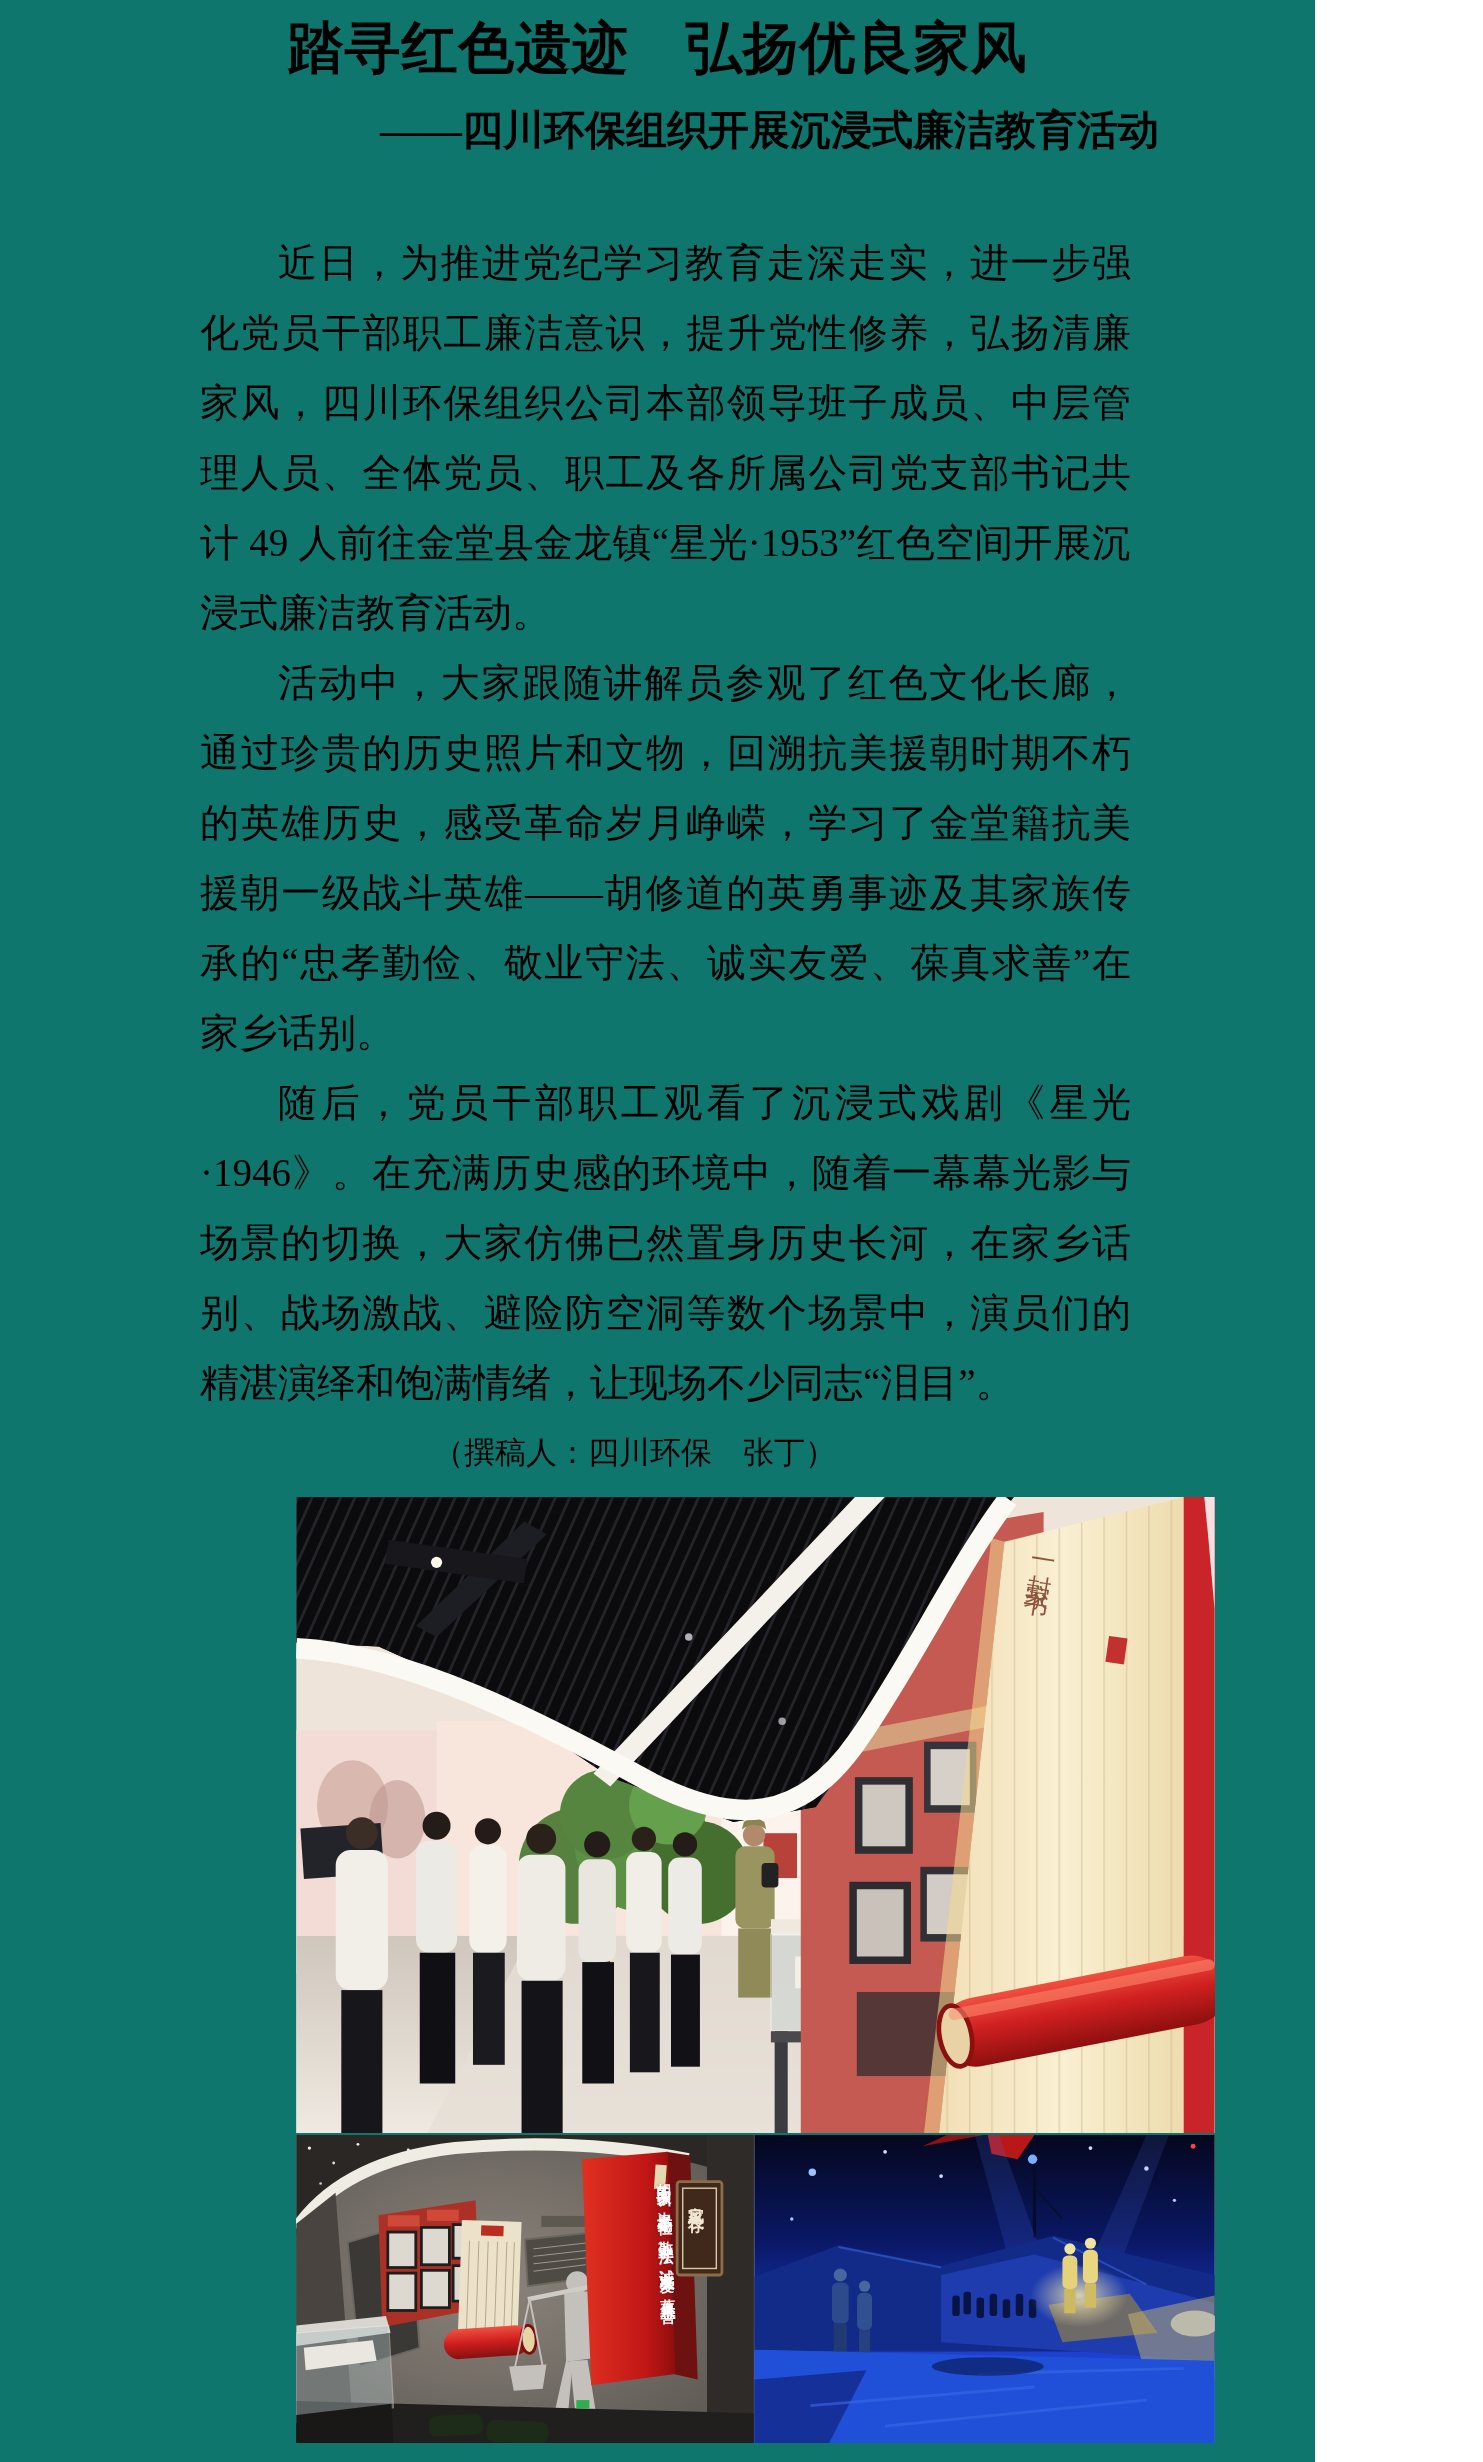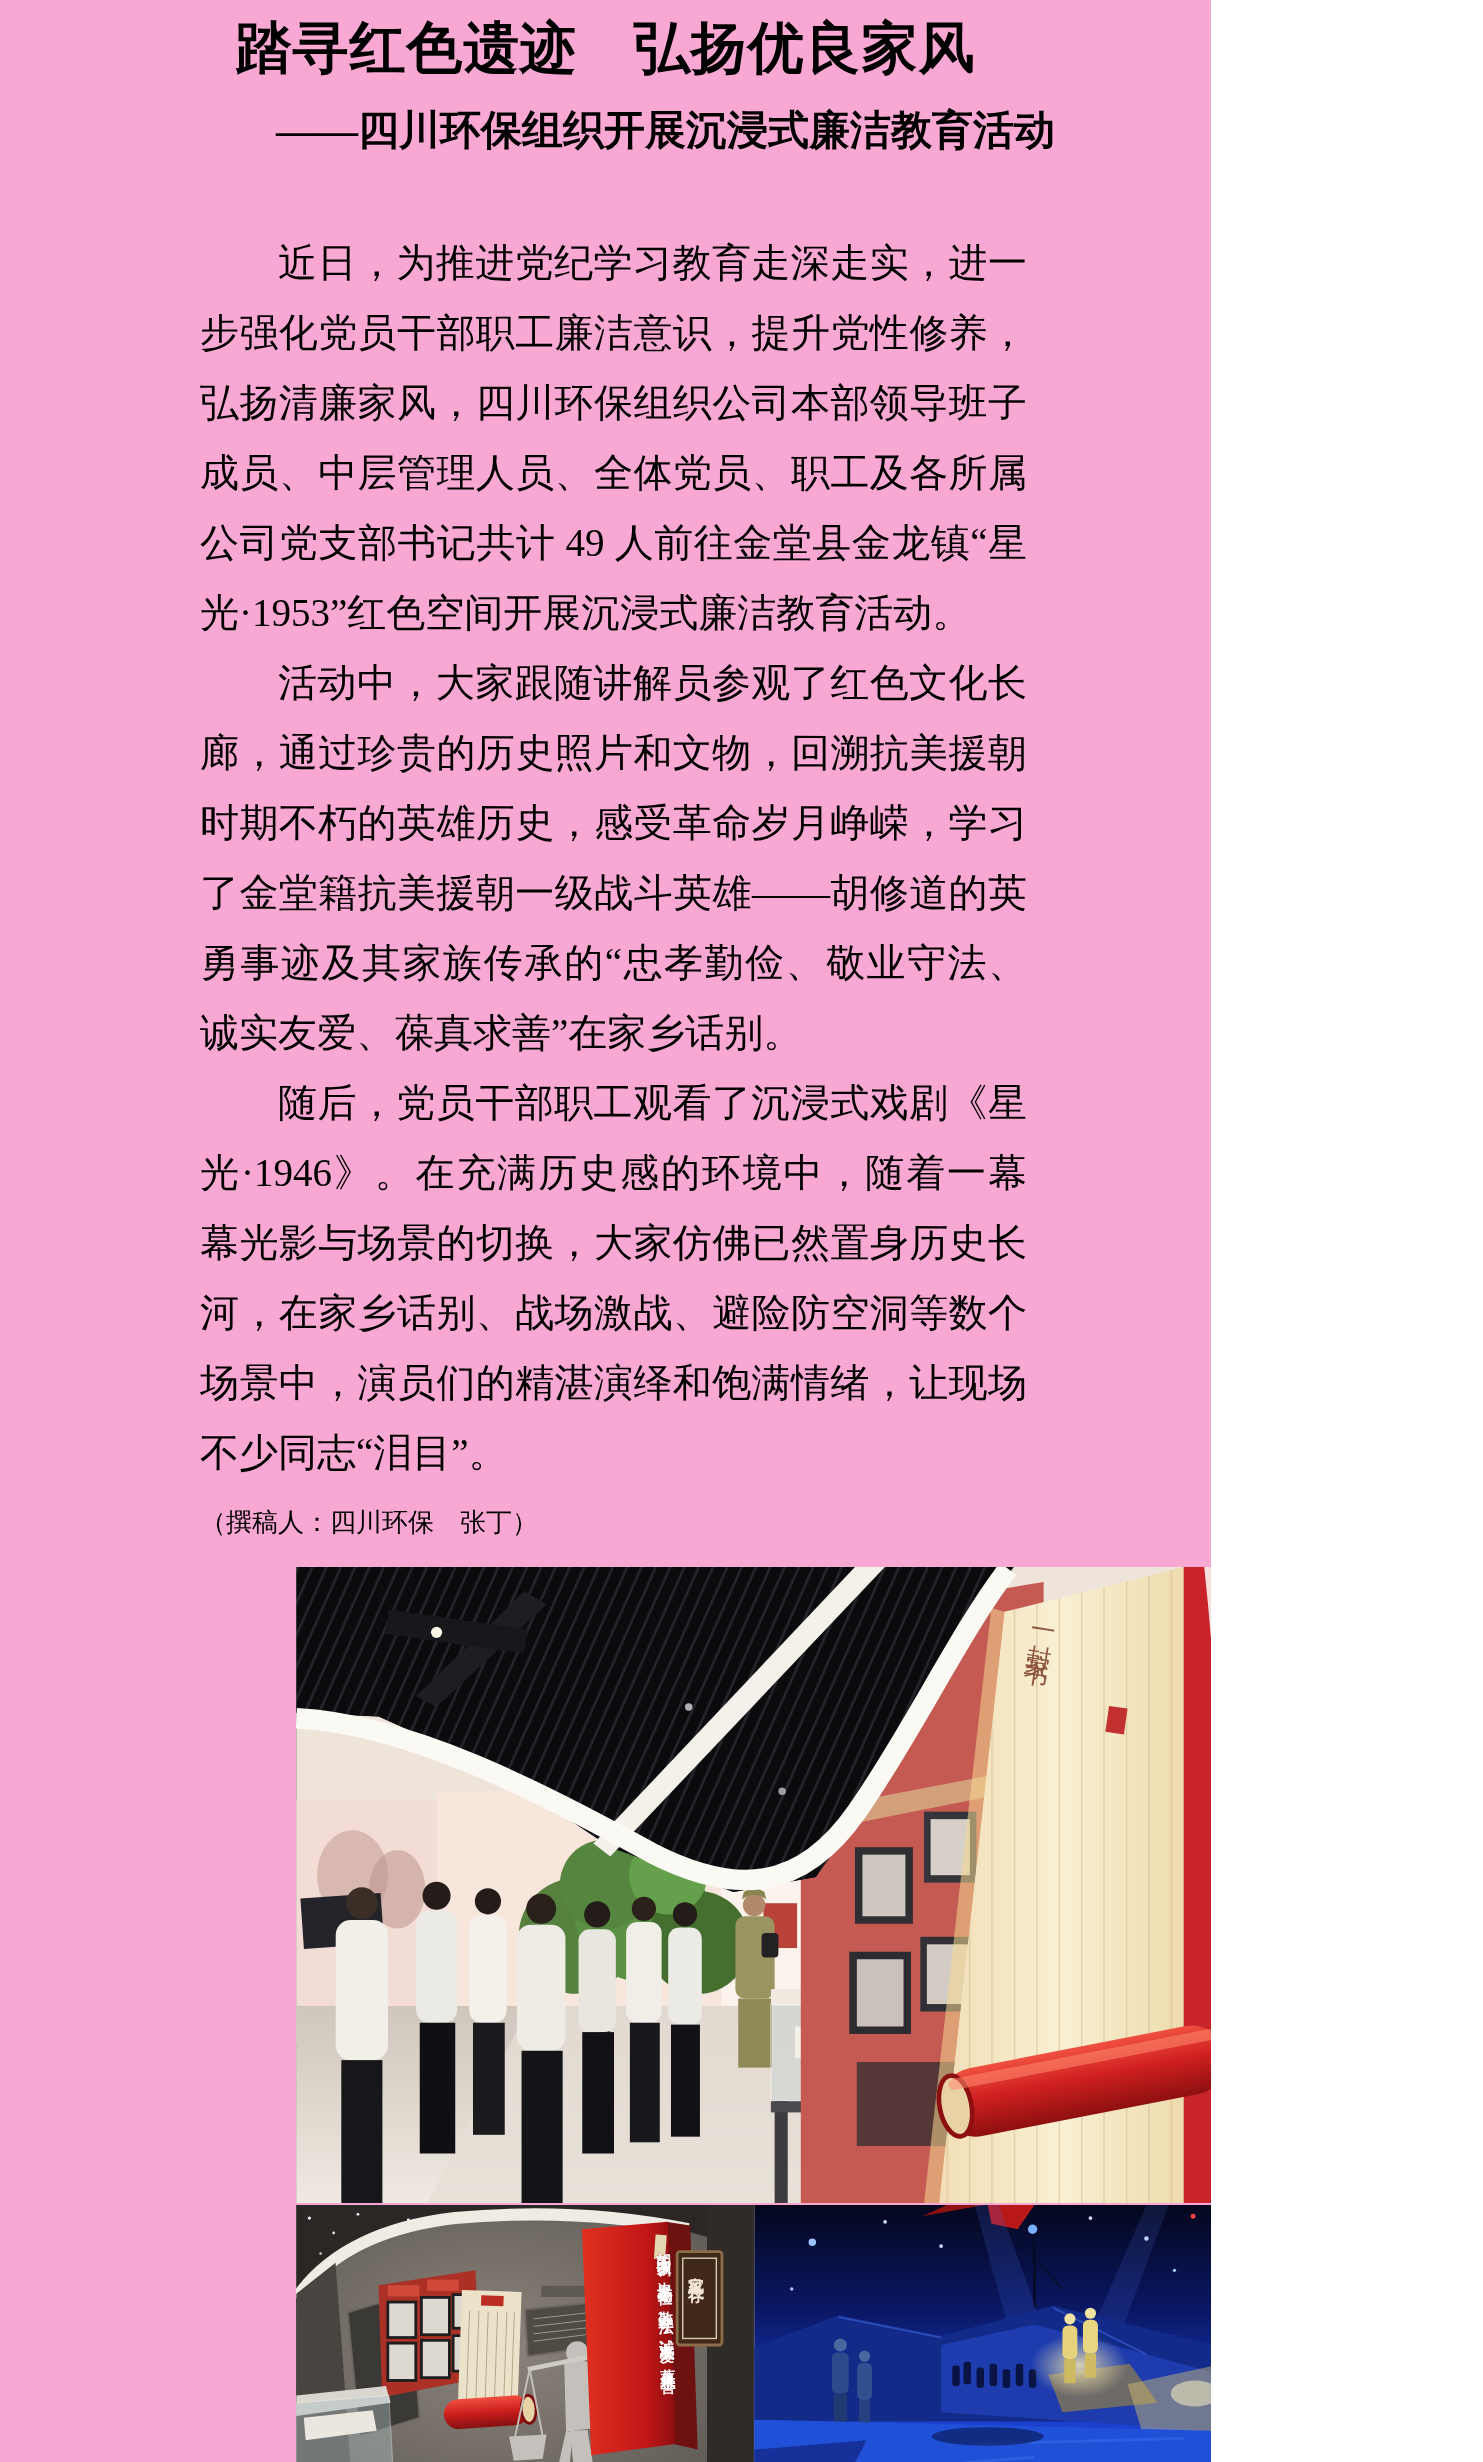--- a/index.html
+++ b/index.html
@@ -1,25 +1,25 @@
 <!DOCTYPE html>
 <html style="--accent-red: #c42222; --cream-panel: #f7edd2; --stage-blue: #1c3fd0;font-size:15px"><head>
 <meta charset="utf-8">
 <style>
   html,body{margin:0;padding:0;background:#ffffff;}
-  .page{position:relative;width:1211px;height:2462px;background:#f9a8d4;
+  .page{position:relative;width:1315px;height:2462px;background:#0f766e;
         font-family:"Liberation Serif","DejaVu Serif",serif;color:#000;overflow:hidden;}
   .content{padding:0 184px;}
   .doc-title{margin:0;padding-top:11.2px;font-size:56px;line-height:75px;text-align:center;
              font-weight:700;letter-spacing:0.9px;}
   .doc-subtitle{margin-top:15px;font-size:41px;line-height:58px;text-align:right;
                 margin-right:-28px;font-weight:700;}
   .article{margin-top:69px;font-size:39px;line-height:70px;text-align:justify;text-justify:inter-character;margin-left:16px;}
   .article p{margin:0;text-indent:2em;}
-  .byline{font-size:26px;line-height:70px;text-align:left;padding-right:62px;}
+  .byline{font-size:31px;line-height:70px;text-align:center;padding-right:62px;}
   .collage{margin:9.3px 0 0 112px;width:919px;}
   .photo{position:relative;overflow:hidden;background:#888;}
   .photo-main{width:919px;height:636px;}
   .photo-row{display:flex;margin-top:1.9px;}
   .photo-left{width:458px;height:308px;}
   .photo-right{width:461px;height:308px;}
   svg{display:block;}
   .vtext{position:absolute;writing-mode:vertical-rl;text-orientation:upright;
          font-family:"Liberation Serif","DejaVu Serif",serif;}
   .letter-title{left:718px;top:49px;height:187px;color:#7c3c26;font-size:25px;

